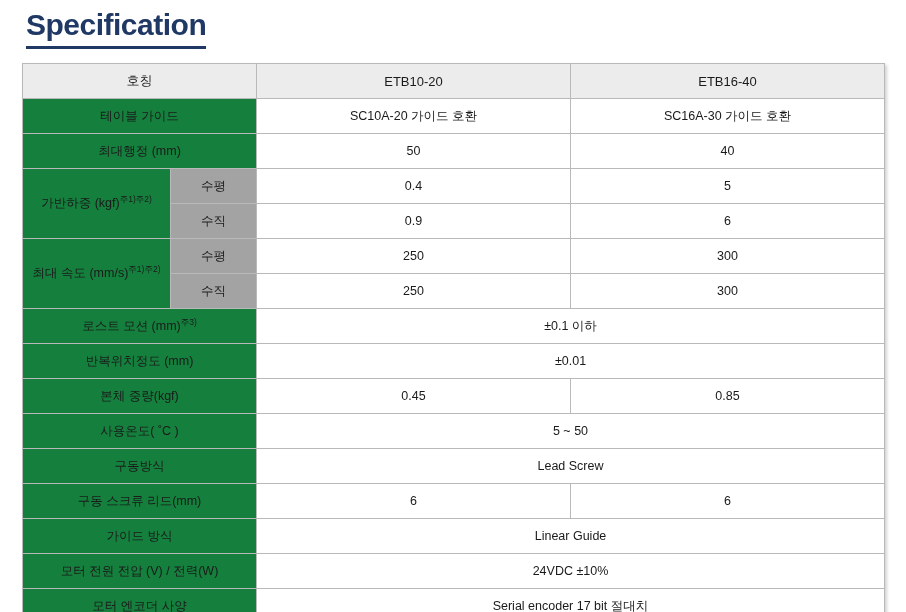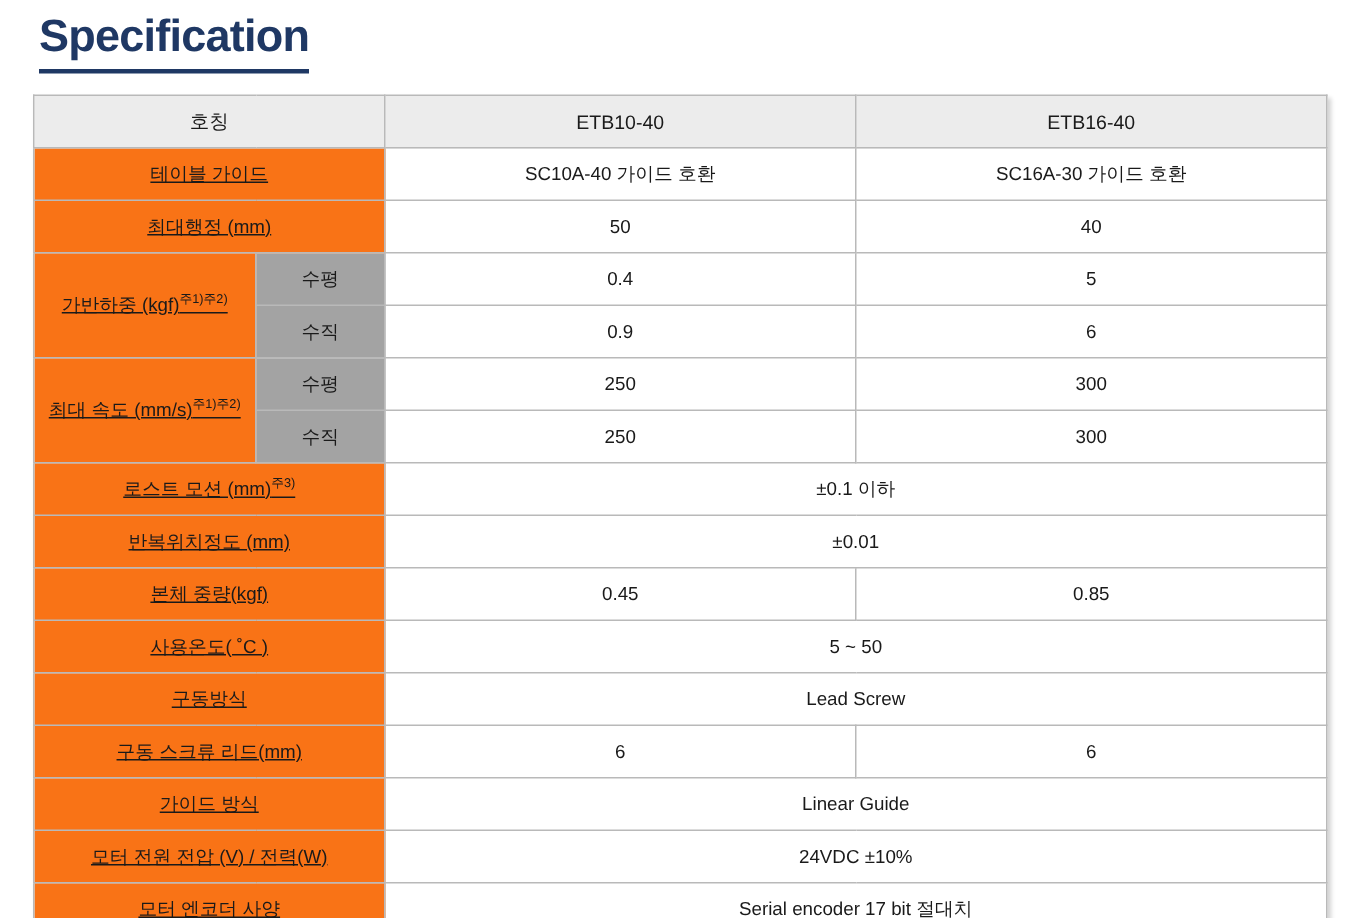--- a/index.html
+++ b/index.html
@@ -52,22 +52,21 @@
     padding: 3px;
     height: 28px;
     font-weight: normal;
   }
   .hdr td {
     background: #ececec;
     font-size: 13px;
     height: 26px;
   }
   .lbl {
-    background: #f97316;
-    text-decoration: underline;
+    background: #15803d;
   }
   .sub {
     background: #a3a3a3;
     font-size: 12.5px;
   }
   sup {
     font-size: 8.5px;
     vertical-align: super;
     line-height: 0;
   }
@@ -98,27 +97,27 @@
   <table class="spec">
     <colgroup>
       <col class="colA">
         <col class="colB">
         <col class="colC">
         <col class="colD">
     </colgroup>
     <tbody>
       <tr class="hdr">
         <td colspan="2">호칭</td>
-        <td>ETB10-40</td>
+        <td>ETB10-20</td>
         <td>ETB16-40</td>
       </tr>
 
       <tr>
         <td class="lbl" colspan="2">테이블 가이드</td>
-        <td>SC10A-40 가이드 호환</td>
+        <td>SC10A-20 가이드 호환</td>
         <td>SC16A-30 가이드 호환</td>
       </tr>
 
       <tr>
         <td class="lbl" colspan="2">최대행정 (mm)</td>
         <td>50</td>
         <td>40</td>
       </tr>
 
       <tr>

